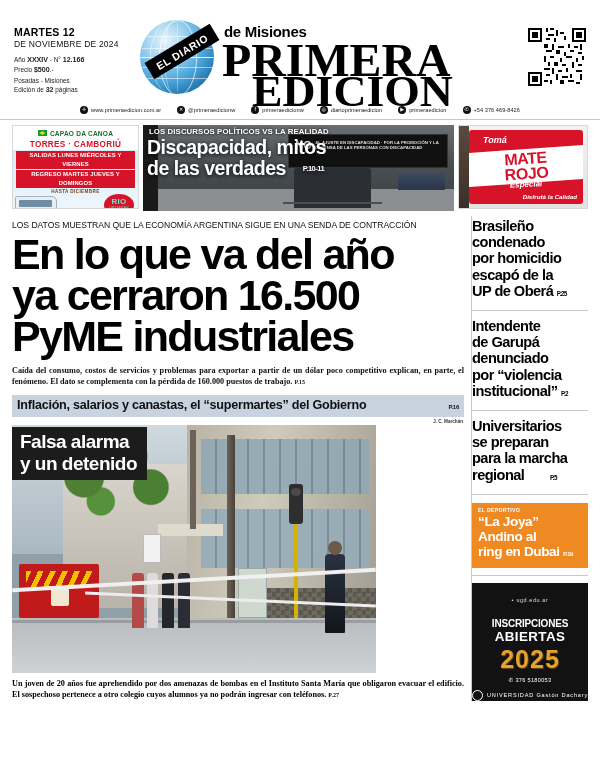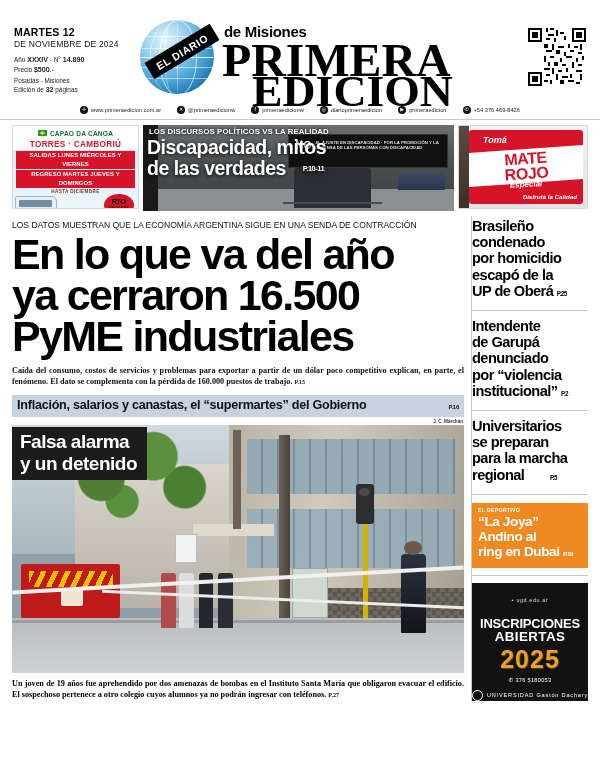--- a/index.html
+++ b/index.html
@@ -77,21 +77,21 @@
   .adl-t2 { font-size:8.2px; font-weight:bold; color:#d7132a; letter-spacing:.3px; text-align:center;
             background:#fff; line-height:10px; }
   .adl-bar { background:#d7132a; color:#fff; font-size:5.9px; font-weight:bold; text-align:center;
              line-height:9px; margin:1px 3px; letter-spacing:.1px; }
   .adl-hasta { text-align:center; font-size:4.6px; font-weight:bold; color:#7a3b12; letter-spacing:.4px; margin-top:1px;}
   .adl-mid { position:relative; height:25px; }
   .adl-bus { position:absolute; left:2px; top:2px; width:42px; height:20px; background:#e9eef2;
              border:1px solid #9fb3c2; border-radius:2px 5px 2px 2px; }
   .adl-bus:after{content:"";position:absolute;left:3px;top:3px;right:4px;height:7px;background:#6f8da3;border-radius:1px;}
   .adl-rio { position:absolute; right:4px; top:0px; width:30px; height:22px; border-radius:50%;
-             background:#d7132a; color:#000000; display:flex; flex-direction:column; align-items:center;
+             background:#d7132a; color:#5eead4; display:flex; flex-direction:column; align-items:center;
              justify-content:center; line-height:7px; }
   .adl-rio b { font-size:8px; letter-spacing:.2px; }
   .adl-rio i { font-size:3.6px; font-style:normal; letter-spacing:.3px; }
 
   .topnews { flex:1; position:relative; overflow:hidden; background:#1a1a1a; }
   .tn-photo { position:absolute; inset:0;
      background:
        linear-gradient(#6a6f73, #4a4f52 45%, #3a3f42 100%);
      margin-left: 15px;
   }
@@ -140,21 +140,21 @@
               font-family:"Liberation Serif", serif; font-weight:bold; }
   .pref { font-size:6px; font-weight:bold; vertical-align:baseline; }
   .lead-bar { margin-top:7px; background:#c9d2df; color:#111; font-weight:bold; font-size:12.6px;
               line-height:18px; padding:1px 5px; letter-spacing:-.25px; display:flex;
               align-items:baseline; justify-content:space-between; }
   .lead-bar .pp { font-size:6px; }
 
   .credit { text-align:right; font-size:4.6px; font-weight:bold; color:#333; padding:2px 1px 1px 0; }
 
   
-  .photo { position:relative; width:452px; height:248px; overflow:hidden; background:#8fa0a8;padding-left:25px; }
+  .photo { position:relative; width:364px; height:248px; overflow:hidden; background:#8fa0a8;padding-left:25px; }
   .ph-sky { position:absolute; left:0; top:0; width:100%; height:52%;
             background:linear-gradient(#cfd9de,#aab8c0); }
   .ph-bldgR { position:absolute; right:0; top:0; width:52%; height:80%;
               background:linear-gradient(100deg,#b9b3a6,#cfcabb 40%,#a39e92); }
   .ph-winrow { position:absolute; right:2%; top:6%; width:46%; height:22%;
                background:repeating-linear-gradient(90deg,#8ea7b5 0 14px,#6d8493 14px 16px); opacity:.85;}
   .ph-winrow2 { position:absolute; right:2%; top:34%; width:46%; height:24%;
                background:repeating-linear-gradient(90deg,#93acba 0 14px,#71899a 14px 16px); opacity:.85;}
   .ph-stone { position:absolute; right:0; bottom:8%; width:30%; height:26%;
               background:repeating-conic-gradient(#6f6a60 0% 25%, #5c584f 0% 50%) 0 0/9px 9px; }
@@ -212,42 +212,42 @@
   .side-p { font-size:6.3px; font-weight:bold; }
   .side-sport { margin-top:8px; background:#ef8a22; color:#fff; padding:4px 6px 6px 6px; }
   .sp-kicker { font-size:5.2px; font-weight:bold; letter-spacing:.3px; }
   .sp-h { font-size:13.6px; font-weight:bold; line-height:15px; letter-spacing:-.4px; margin-top:1px; }
   .sp-p { font-size:6px; font-weight:bold; }
   .side-sep { border-top:1px solid #c8c8c8; margin-top:7px; }
 
   .ad-ugd { margin-top:7px; background:#121212; color:#fff; height:118px; position:relative;
             text-align:center; padding-top:14px; }
   .ugd-url { font-size:5.4px; letter-spacing:.6px; color:#ddd; }
-  .ugd-1 { margin-top:14px; font-size:13px; font-weight:bold; letter-spacing:-.2px; line-height:13px; }
+  .ugd-1 { margin-top:14px; font-size:10px; font-weight:bold; letter-spacing:-.2px; line-height:13px; }
   .ugd-2 { font-size:13.4px; font-weight:bold; letter-spacing:.4px; line-height:14px; }
   .ugd-y { margin-top:3px; font-size:25px; font-weight:bold; color:#e8a22a; letter-spacing:1px;
            line-height:25px; text-shadow:1px 1px 0 #5a4010; }
   .ugd-tel { margin-top:5px; font-size:5.6px; letter-spacing:.3px; }
   .ugd-brand { margin-top:7px; font-size:5.6px; letter-spacing:.8px; display:flex; align-items:center;
                justify-content:center; gap:4px; }
   .ugd-logo { width:11px; height:11px; border:1px solid #fff; border-radius:50%; display:inline-block; }
 </style>
 </head>
 <body>
 
 <div class="page">
 
   <div class="masthead">
 
     <div class="mh-left">
       <div class="mh-date">MARTES 12</div>
       <div class="mh-date2">DE NOVIEMBRE DE 2024</div>
       <div class="mh-meta">
         <div>
-          <span>Año </span><b>XXXIV</b><span> - N° </span><b>14.890</b>
+          <span>Año </span><b>XXXIV</b><span> - N° </span><b>12.166</b>
         </div>
         <div>
           <span>Precio </span><b>$500</b><span>.-</span>
         </div>
         <div>Posadas - Misiones</div>
         <div>
           <span>Edición de </span><b>32</b><span> páginas</span>
         </div>
       </div>
     </div>
@@ -473,21 +473,21 @@
         <div class="ph-cop"></div>
         <div class="ph-tape"></div>
         <div class="ph-tape2"></div>
         <div class="ph-title">
           <div>Falsa alarma</div>
           <div>y un detenido</div>
         </div>
       </div>
 
       <div class="photo-cap">
-        <span>Un joven de 19 años fue aprehendido por dos amenazas de bombas en el Instituto Santa María que obligaron evacuar el edificio. El sospechoso pertenece a otro colegio cuyos alumnos ya no podrán ingresar con teléfonos.</span>
+        <span>Un joven de 20 años fue aprehendido por dos amenazas de bombas en el Instituto Santa María que obligaron evacuar el edificio. El sospechoso pertenece a otro colegio cuyos alumnos ya no podrán ingresar con teléfonos.</span>
         <span class="pref">P.27</span>
       </div>
     </div>
 
     <div class="colside">
 
       <div class="side-item">
         <div class="side-h">
           <div>Brasileño</div>
           <div>condenado</div>

